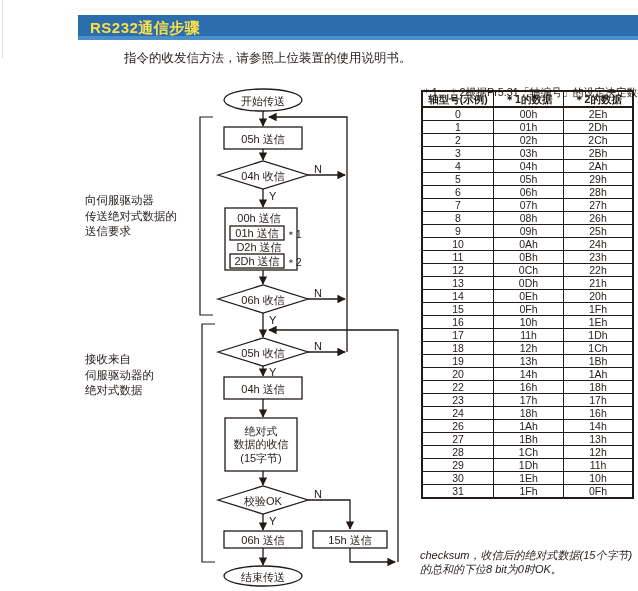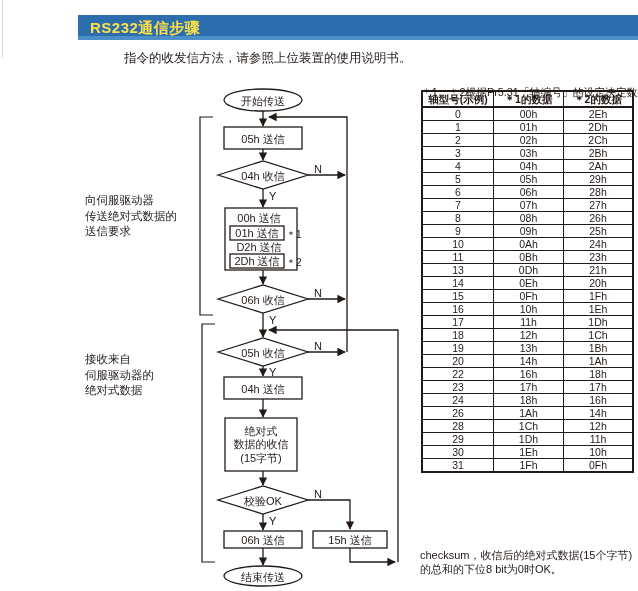--- a/index.html
+++ b/index.html
@@ -20,21 +20,21 @@
   .side-label{position:absolute;left:85px;font-size:11.5px;line-height:15.5px;white-space:nowrap;}
   .side-label span{display:block;}
   .note-above{position:absolute;left:421px;top:86px;font-size:10.8px;white-space:nowrap;}
   .axis-table{position:absolute;left:421px;top:90px;border-collapse:collapse;
         border:2px solid #221a17;table-layout:fixed;}
   .axis-table th,.axis-table td{border:1px solid #221a17;text-align:center;padding:0;
         font-size:10.5px;height:12px;line-height:12px;overflow:hidden;white-space:nowrap;}
   .axis-table th{font-weight:bold;height:14px;line-height:14px;border-bottom:2px solid #221a17;}
   .col1{width:70px;} .col2{width:69px;} .col3{width:68px;}
   .note-below{position:absolute;left:420px;top:548px;font-size:11px;line-height:14px;white-space:nowrap;}
-  .note-below span{display:block;}
+  .note-below span{display:block;font-style:italic;}
 </style>
 </head>
 <body>
 
 <div class="page">
   <div class="page-edge"></div>
 
   <div class="title-bar">
     <span>RS232通信步骤</span>
   </div>
@@ -200,20 +200,25 @@
           <td>10</td>
           <td>0Ah</td>
           <td>24h</td>
         </tr>
         <tr>
           <td>11</td>
           <td>0Bh</td>
           <td>23h</td>
         </tr>
         <tr>
+          <td>12</td>
+          <td>0Ch</td>
+          <td>22h</td>
+        </tr>
+        <tr>
           <td>13</td>
           <td>0Dh</td>
           <td>21h</td>
         </tr>
         <tr>
           <td>14</td>
           <td>0Eh</td>
           <td>20h</td>
         </tr>
         <tr>
@@ -258,20 +263,25 @@
         </tr>
         <tr>
           <td>24</td>
           <td>18h</td>
           <td>16h</td>
         </tr>
         <tr>
           <td>26</td>
           <td>1Ah</td>
           <td>14h</td>
+        </tr>
+        <tr>
+          <td>27</td>
+          <td>1Bh</td>
+          <td>13h</td>
         </tr>
         <tr>
           <td>28</td>
           <td>1Ch</td>
           <td>12h</td>
         </tr>
         <tr>
           <td>29</td>
           <td>1Dh</td>
           <td>11h</td>

